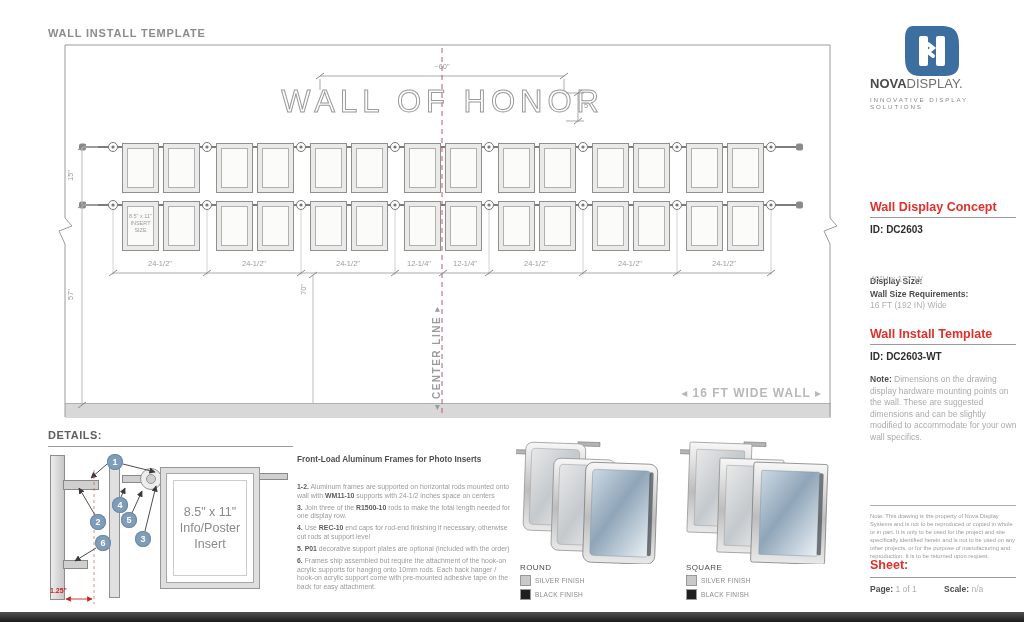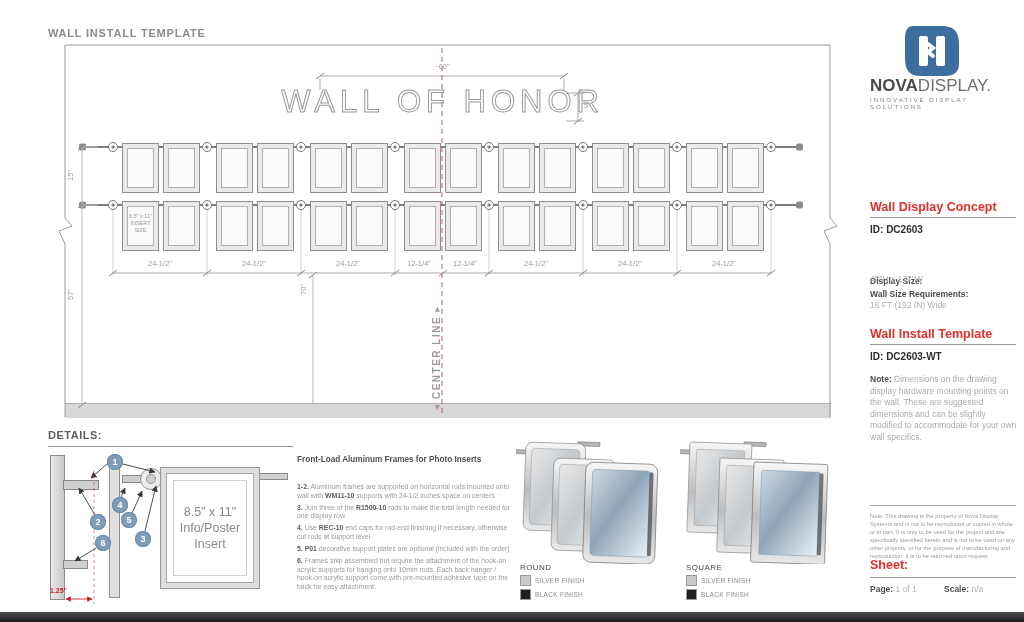--- a/index.html
+++ b/index.html
@@ -40,21 +40,21 @@
            box-shadow:0 0 0 1px #6d8aa6 inset;}
   .reddim{font-size:7px;color:#cc2222;font-weight:bold;}
   .instr-title{font-size:8.2px;font-weight:bold;color:#4f4f4f;}
   .instr{font-size:6.9px;line-height:8.6px;color:#9a9a9a;margin:0 0 3.5px 0;}
   .instr b{color:#5c5c5c;}
   .fin-label{font-size:8px;font-weight:normal;color:#4a4a4a;letter-spacing:.4px;}
   .swrow{display:flex;align-items:center;gap:4px;margin-top:3px;}
   .sw{width:9px;height:9px;border:1px solid #999;}
   .swlbl{font-size:6.5px;color:#8a8a8a;letter-spacing:.3px;}
   
-  .brand{font-size:17px;color:#4a4a4a;white-space:nowrap;}
+  .brand{font-size:13px;color:#4a4a4a;white-space:nowrap;}
   .brand .bld{font-weight:800;}
   .brand .lt{font-weight:300;color:#6f6f6f;}
   .tagline{font-size:6.2px;letter-spacing:1.9px;color:#8a8a8a;}
   .contact{font-size:7.2px;color:#9b9b9b;line-height:10.5px;}
   .redhead{font-size:12.5px;font-weight:bold;color:#e0302a;}
   .idrow{font-size:10px;font-weight:bold;color:#2e2e2e;}
   .slabel{font-size:8.5px;font-weight:bold;color:#4d4d4d;}
   .svalue{font-size:8.5px;color:#b0b0b0;}
   .note{font-size:8.5px;line-height:11.5px;color:#ababab;}
   .note b{color:#4d4d4d;}
@@ -243,20 +243,21 @@
   <div class="ab dimlbl" style="left:135px;top:259px;width:50px;text-align:center">24-1/2"</div>
   <div class="ab dimlbl" style="left:229px;top:259px;width:50px;text-align:center">24-1/2"</div>
   <div class="ab dimlbl" style="left:323px;top:259px;width:50px;text-align:center">24-1/2"</div>
   <div class="ab dimlbl" style="left:394px;top:259px;width:50px;text-align:center">12-1/4"</div>
   <div class="ab dimlbl" style="left:440px;top:259px;width:50px;text-align:center">12-1/4"</div>
   <div class="ab dimlbl" style="left:511px;top:259px;width:50px;text-align:center">24-1/2"</div>
   <div class="ab dimlbl" style="left:605px;top:259px;width:50px;text-align:center">24-1/2"</div>
   <div class="ab dimlbl" style="left:699px;top:259px;width:50px;text-align:center">24-1/2"</div>
 
   <div class="ab cline-lbl" style="left:376px;top:352px;width:120px;transform:rotate(-90deg)">◂ CENTER LINE ▸</div>
+  <div class="ab bigwall" style="left:640px;top:386px;width:182px">◂ 16 FT WIDE WALL ▸</div>
 
   <div class="ab dheading" style="left:48px;top:429px">DETAILS:</div>
   <div class="ab hr" style="left:48px;top:446px;width:245px"></div>
 
   <div class="ab dframe" style="left:160px;top:467px;width:98px;height:120px">
     <div class="dframe-in">
       <div>8.5" x 11"</div>
       <div>Info/Poster</div>
       <div>Insert</div>
     </div>

